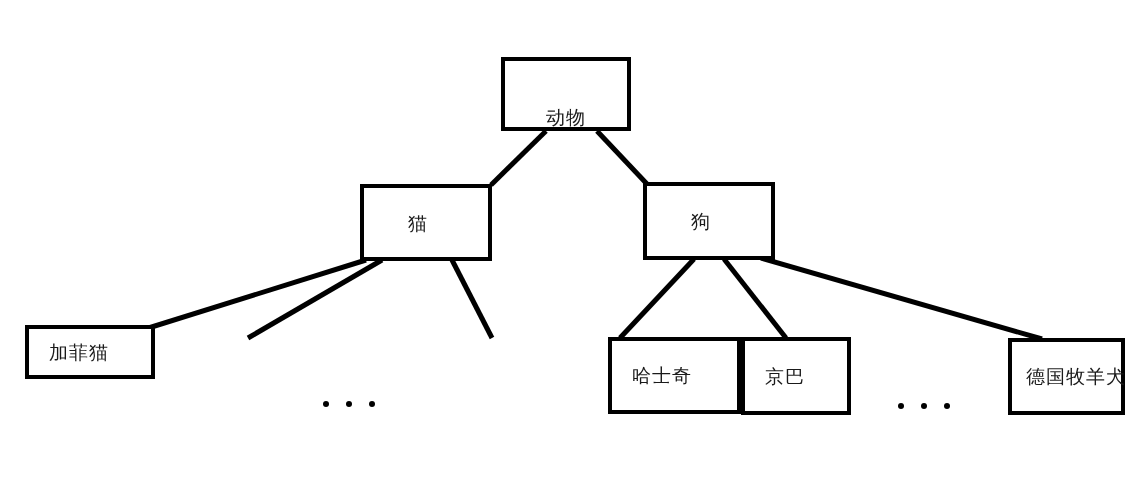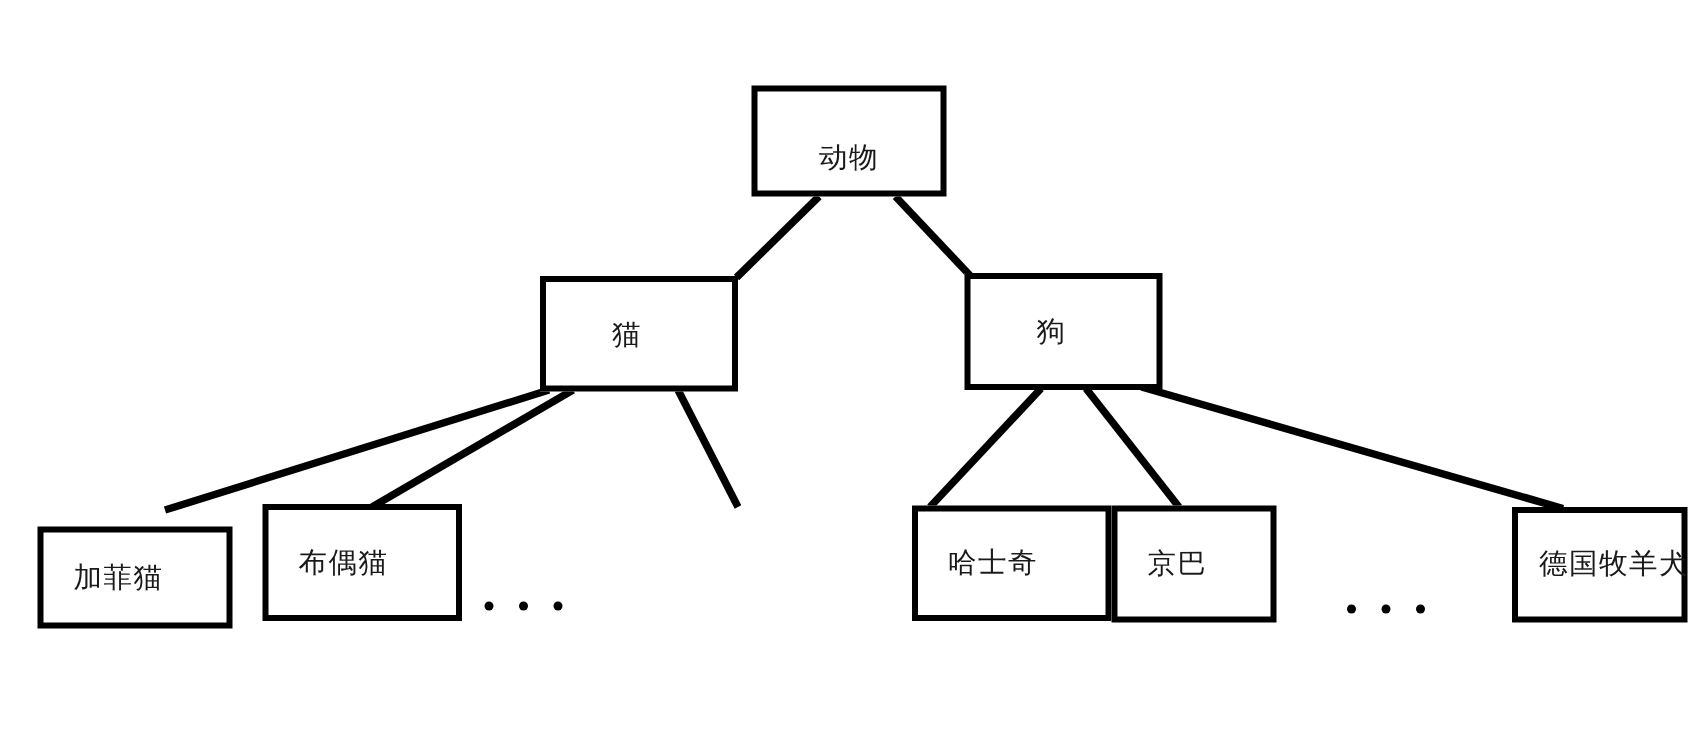--- a/index.html
+++ b/index.html
@@ -39,21 +39,21 @@
   .node-label {
     color: #1a1a1a;
     font-family: "DejaVu Serif", "Liberation Serif", serif;
     font-size: 19px;
     line-height: 1;
     letter-spacing: 1px;
     white-space: nowrap;
   }
   
   .node.align-upper {
-    align-items: center;
+    align-items: flex-end;
     padding-top: 22px;
   }
   .node.align-upper-left {
     align-items: flex-start;
     justify-content: flex-start;
     padding-top: 26px;
     padding-left: 44px;
   }
   .node.align-left {
     justify-content: flex-start;
@@ -100,27 +100,24 @@
   </div>
 
   <div class="node align-upper-left" style="left:360px; top:184px; width:132px; height:77px;">
     <span class="node-label">猫</span>
   </div>
 
   <div class="node align-upper-left" style="left:643px; top:182px; width:132px; height:78px;">
     <span class="node-label">狗</span>
   </div>
 
-  <div class="node align-left" style="left:25px; top:351px; width:130px; height:68px;">
+  <div class="node align-left" style="left:25px; top:325px; width:130px; height:54px;">
     <span class="node-label">加菲猫</span>
   </div>
 
-  <div class="node align-left" style="left:175px; top:336px; width:133px; height:78px;">
-    <span class="node-label">布偶猫</span>
-  </div>
 
 
   <div class="node align-left" style="left:608px; top:337px; width:133px; height:77px;">
     <span class="node-label">哈士奇</span>
   </div>
 
   <div class="node align-left" style="left:741px; top:337px; width:110px; height:78px;">
     <span class="node-label">京巴</span>
   </div>
 

